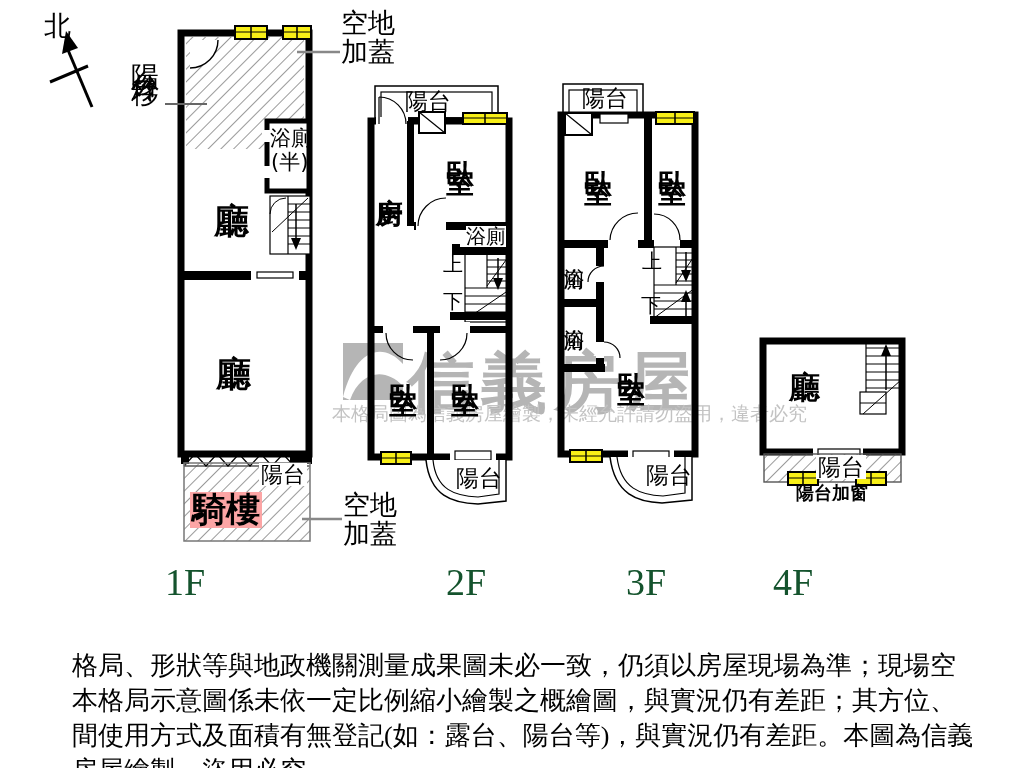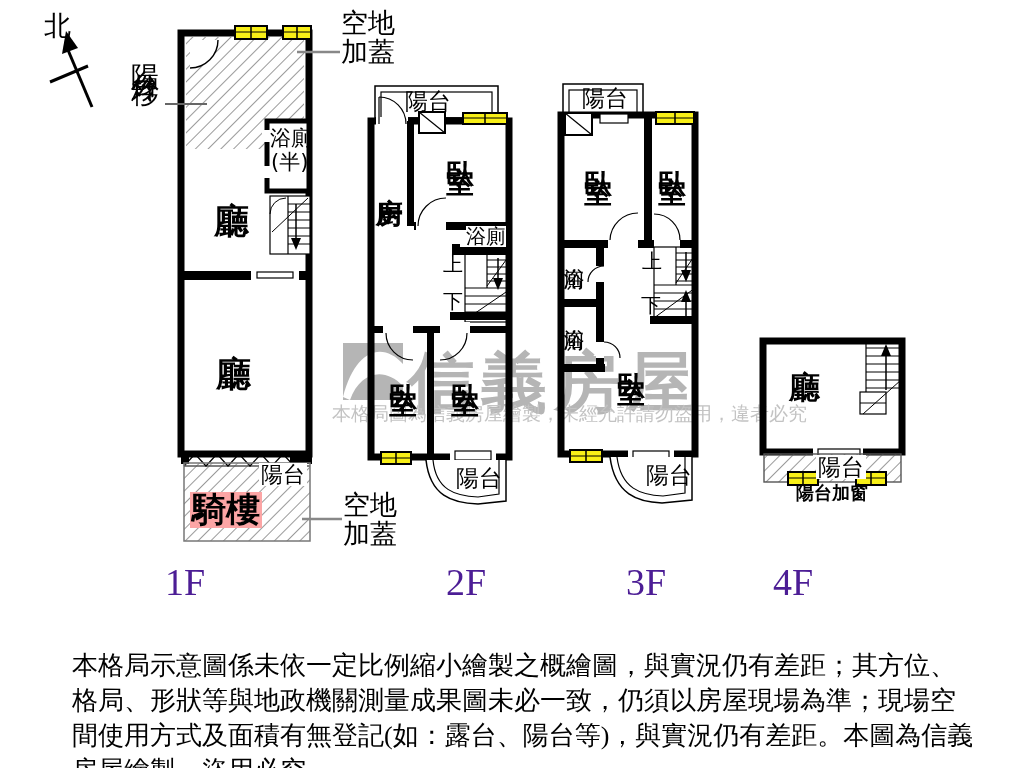--- a/index.html
+++ b/index.html
@@ -5,21 +5,21 @@
   html,body{margin:0;padding:0;background:#fff;}
   .stage{position:relative;width:1024px;height:768px;background:#fff;overflow:hidden;
          font-family:"DejaVu Sans","Liberation Sans",sans-serif;}
   .lbl{position:absolute;color:#000;white-space:nowrap;line-height:1.05;}
   .v{writing-mode:vertical-rl;text-orientation:upright;}
   .wrap2{white-space:normal;width:58px;line-height:1.08;}
   .wm-brand{position:absolute;left:408px;top:338px;font-size:66px;font-weight:bold;
             color:#b5b5b5;letter-spacing:7px;font-family:"Liberation Serif","DejaVu Serif",serif;}
   .wm-notice{position:absolute;left:332px;top:401px;font-size:19px;color:#c3c3c3;
              letter-spacing:0px;}
-  .floorlbl{position:absolute;top:560px;font-size:38px;color:#4c1d95;
+  .floorlbl{position:absolute;top:560px;font-size:38px;color:#14532d;
             font-family:"Liberation Serif","DejaVu Serif",serif;}
   .disc{position:absolute;left:72px;top:648px;width:910px;font-size:26px;line-height:35px;
         color:#000;font-family:"Liberation Serif","DejaVu Serif",serif;}
   svg{position:absolute;left:0;top:0;}
 </style>
 </head>
 <body>
 
 <div class="stage">
 
@@ -283,19 +283,19 @@
     <div class="lbl v" style="left:616px;top:350px;font-size:28px;font-weight:600;letter-spacing:4px;">臥室</div>
     <div class="lbl" style="left:646px;top:463px;font-size:23px;">陽台</div>
     <div class="floorlbl" style="left:626px;font-family:Liberation Serif, serif;">3F</div>
 
     <div class="lbl" style="left:789px;top:371px;font-size:31px;font-weight:600;">廳</div>
     <div class="lbl" style="left:816px;top:455px;font-size:23px;background:#fff;padding:0 2px;">陽台</div>
     <div class="lbl" style="left:796px;top:484px;font-size:18px;font-weight:600;">陽台加窗</div>
     <div class="floorlbl" style="left:773px;">4F</div>
 
     <div class="disc">
+      <div>格局、形狀等與地政機關測量成果圖未必一致，仍須以房屋現場為準；現場空</div>
       <div>本格局示意圖係未依一定比例縮小繪製之概繪圖，與實況仍有差距；其方位、</div>
-      <div>格局、形狀等與地政機關測量成果圖未必一致，仍須以房屋現場為準；現場空</div>
       <div>間使用方式及面積有無登記(如：露台、陽台等)，與實況仍有差距。本圖為信義</div>
       <div>房屋繪製，盜用必究。</div>
     </div>
   </div>
 </div>
 
 </body></html>

